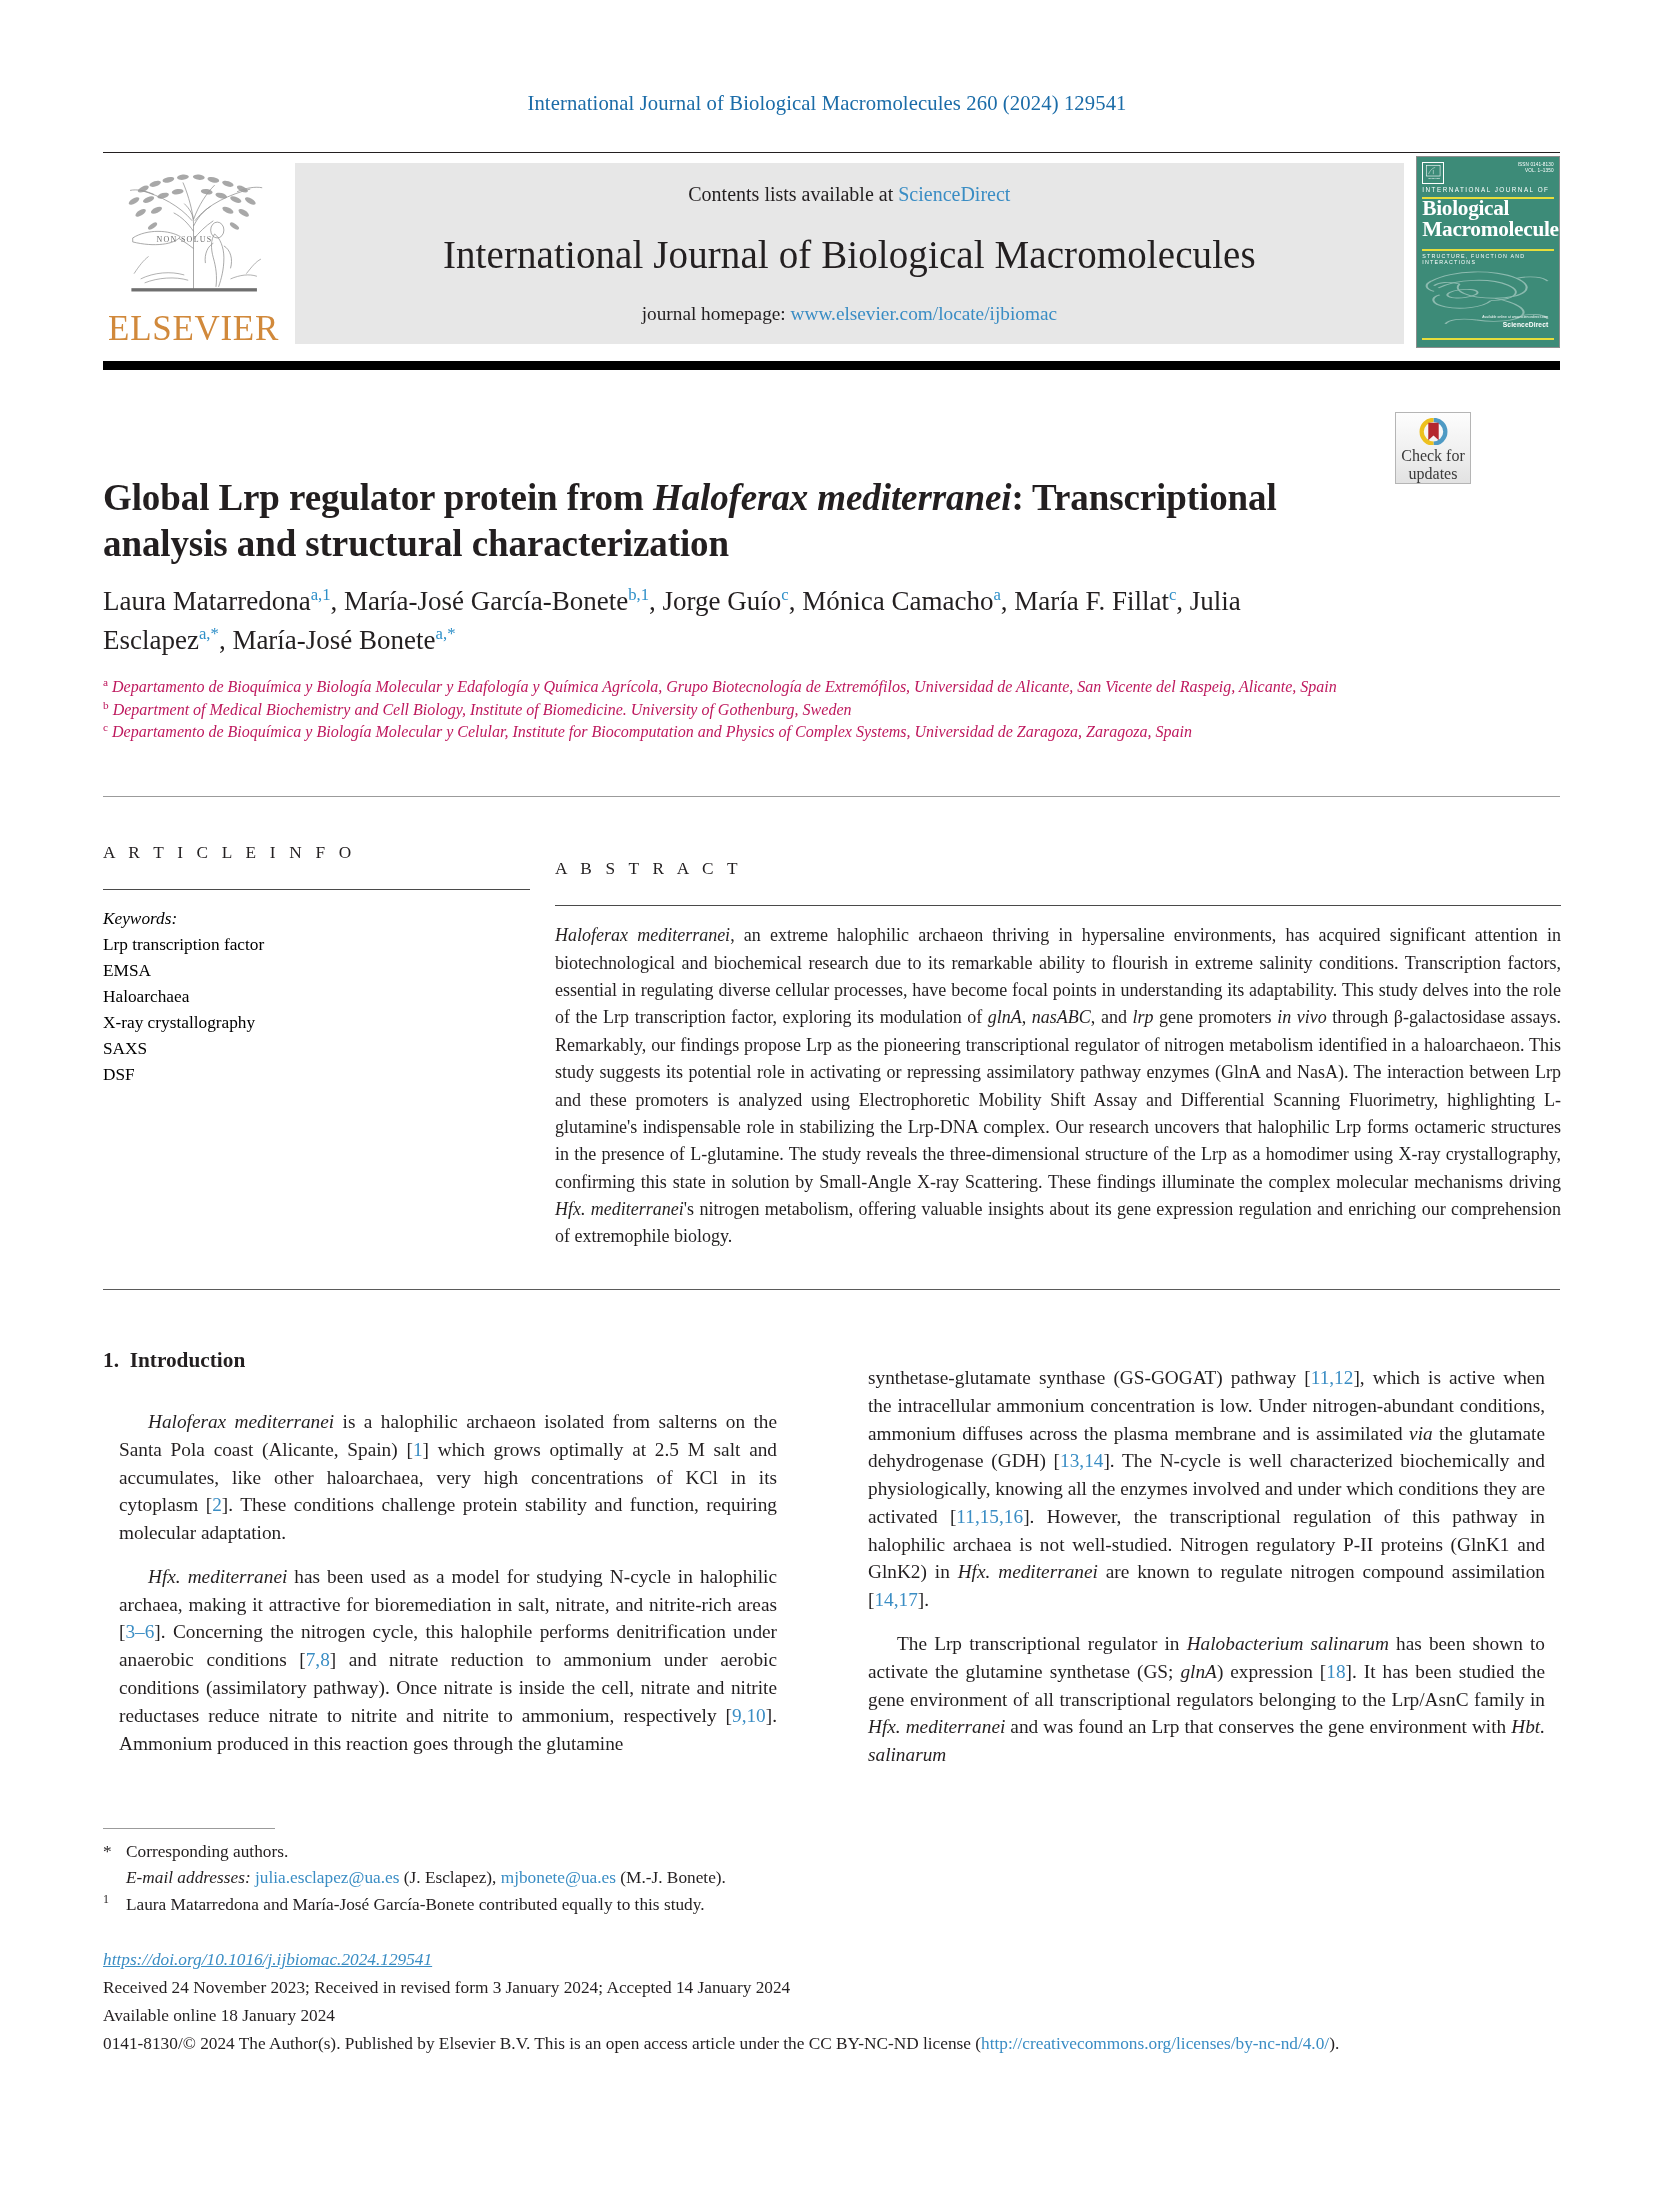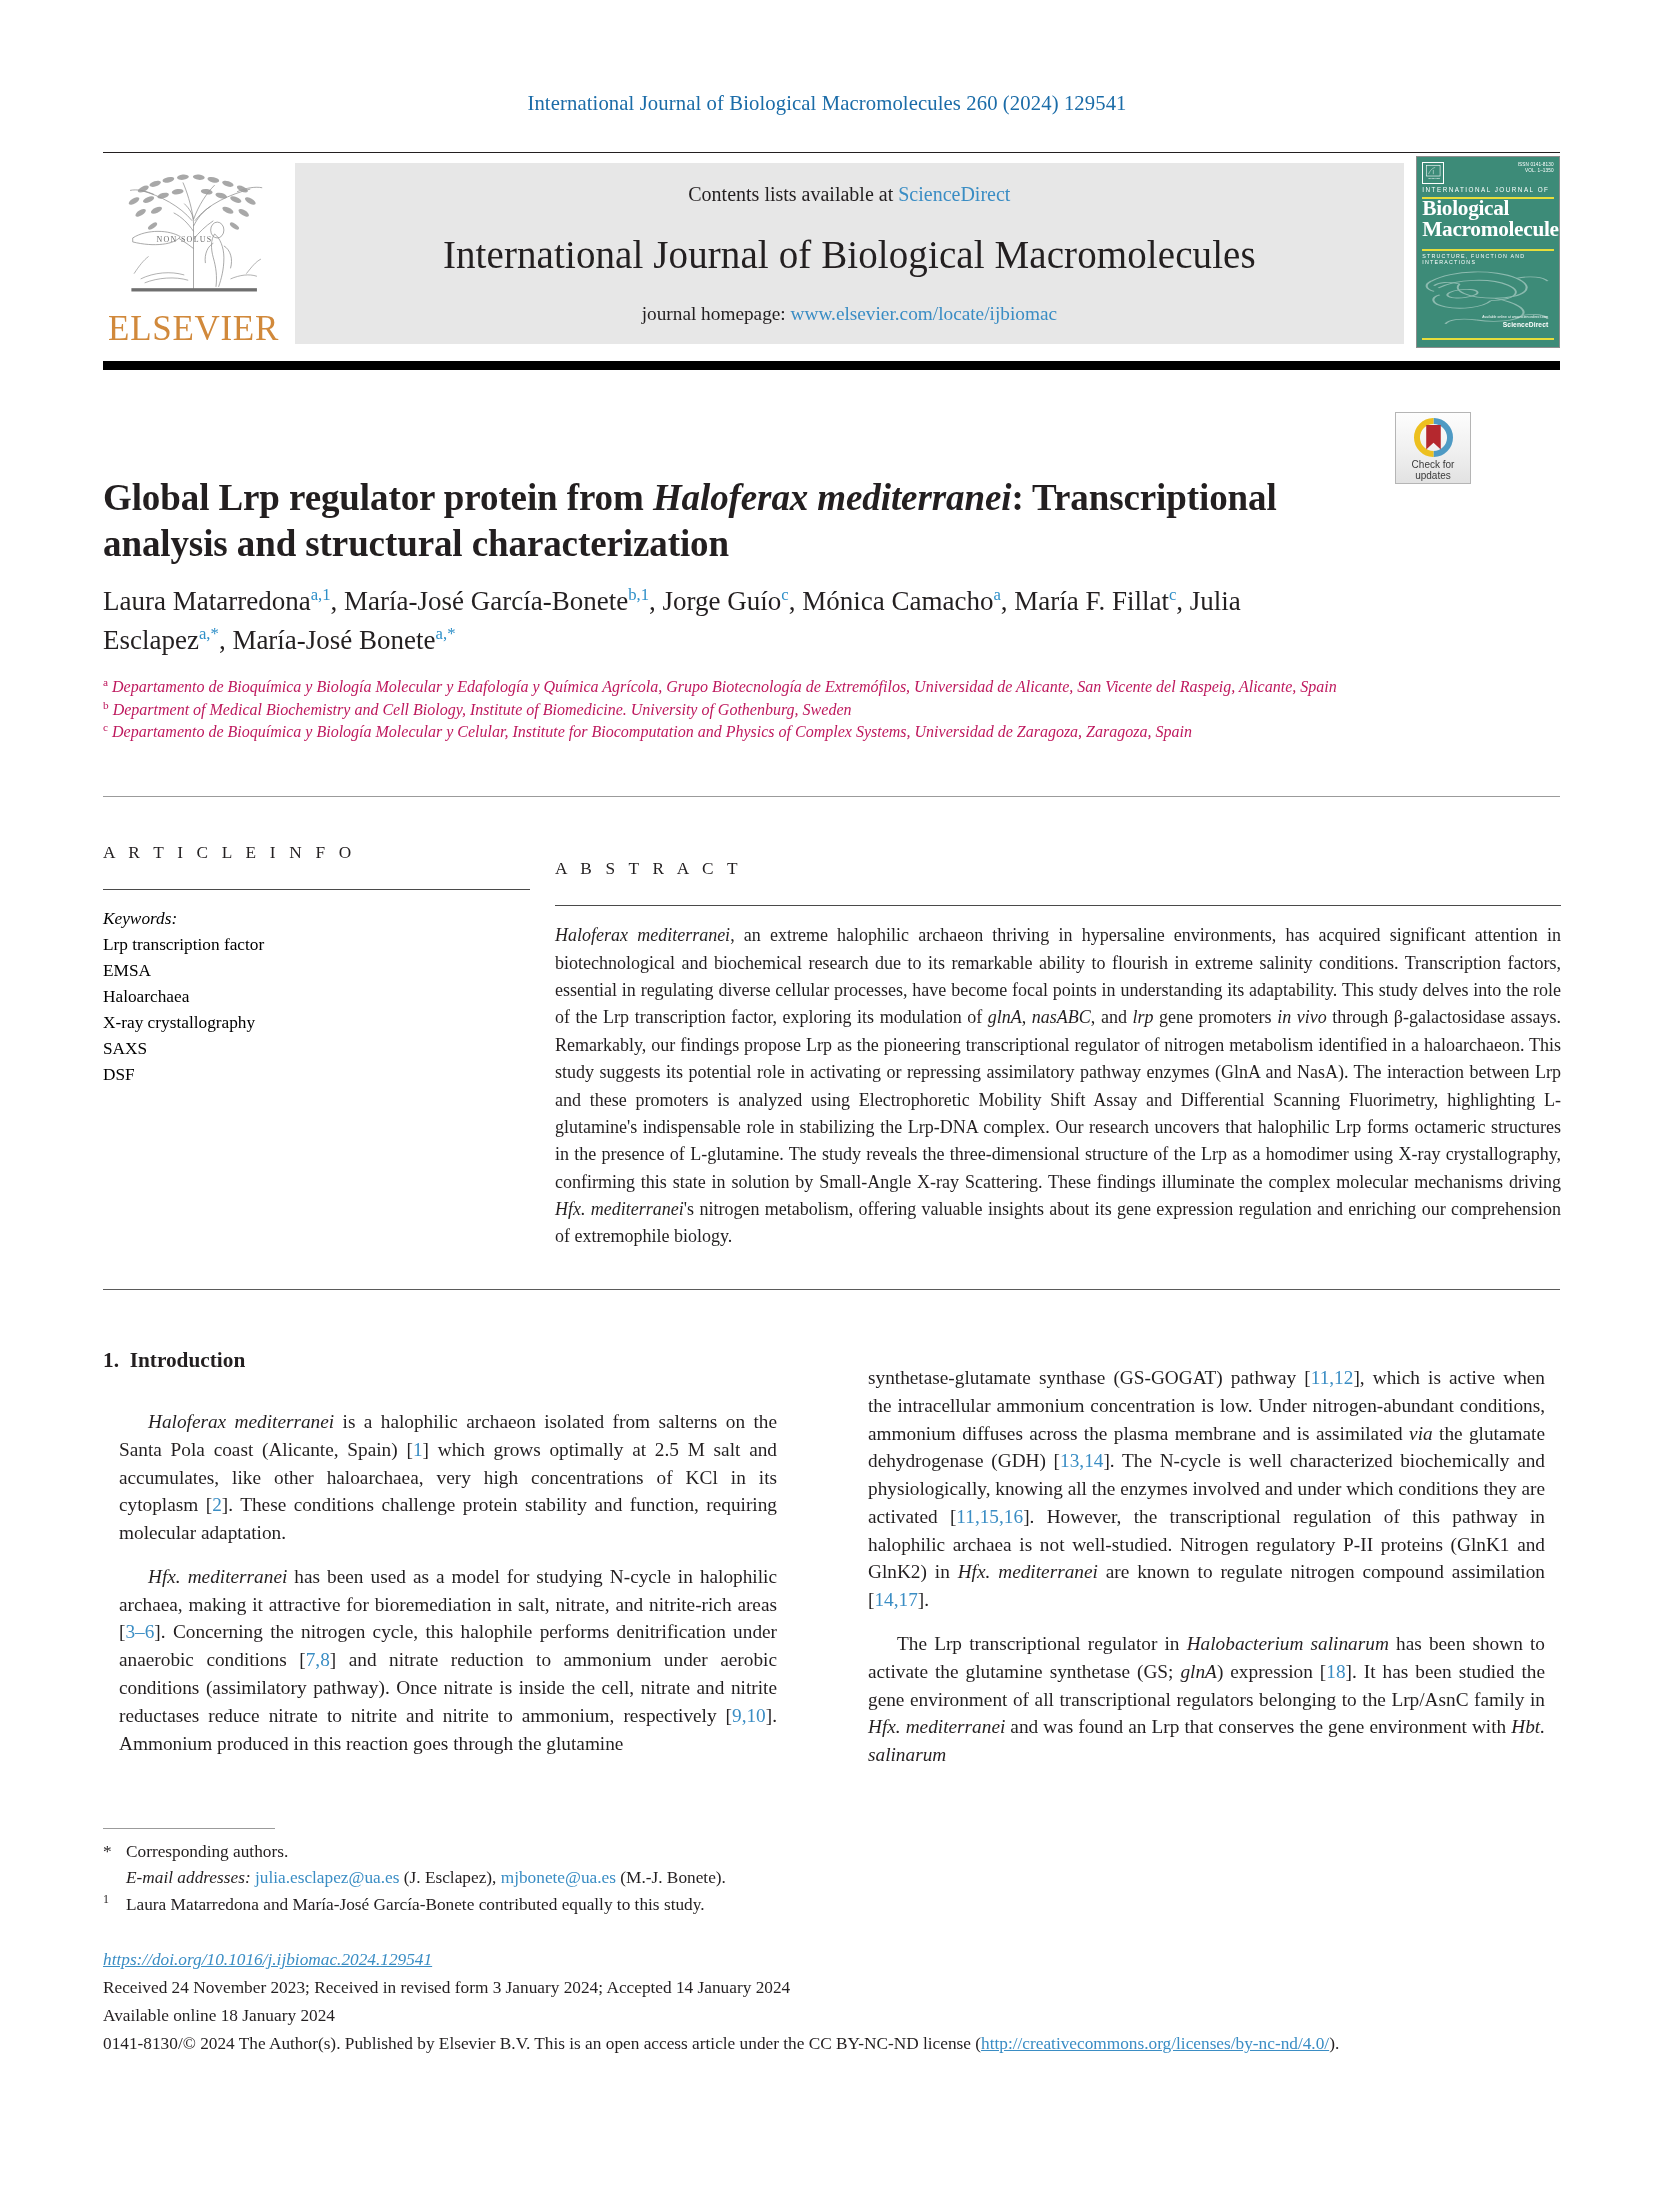--- a/index.html
+++ b/index.html
@@ -178,22 +178,22 @@
     border: 0.7px solid #b5b5b5;
     background: linear-gradient(180deg,#fdfdfd 0%, #efefef 58%, #e2e2e2 100%);
     box-sizing: border-box;
     display: flex;
     flex-direction: column;
     align-items: center;
     justify-content: flex-start;
     padding-top: 4.7px;
   }
   .crossmark-label {
-    font-family: Liberation Sans, sans-serif;
-    font-size: 10px;
+    font-family: Liberation Serif, serif;
+    font-size: 16px;
     line-height: 1.12;
     color: #3a3a3a;
     text-align: center;
     margin-top: 2px;
   }
 
   
   .article-title {
     position: absolute;
     top: 450px;
@@ -329,21 +329,21 @@
   .pubinfo {
     position: absolute;
     top: 1946px;
     left: 103px;
     width: 1460px;
     font-size: 17.3px;
     line-height: 1.62;
     color: #231f20;
   }
   .pubinfo .doi { color: #3a8dc4; text-decoration: underline; font-style: italic; }
-  .pubinfo .cc { color: #3a8dc4; text-decoration: underline; }
+  .pubinfo .cc { color: #3a8dc4; }
 </style>
 </head>
 <body>
 
 <div class="page">
 
   <div class="running-head">International Journal of Biological Macromolecules 260 (2024) 129541</div>
 
   <div class="masthead-top-rule"></div>
   <div class="masthead">

